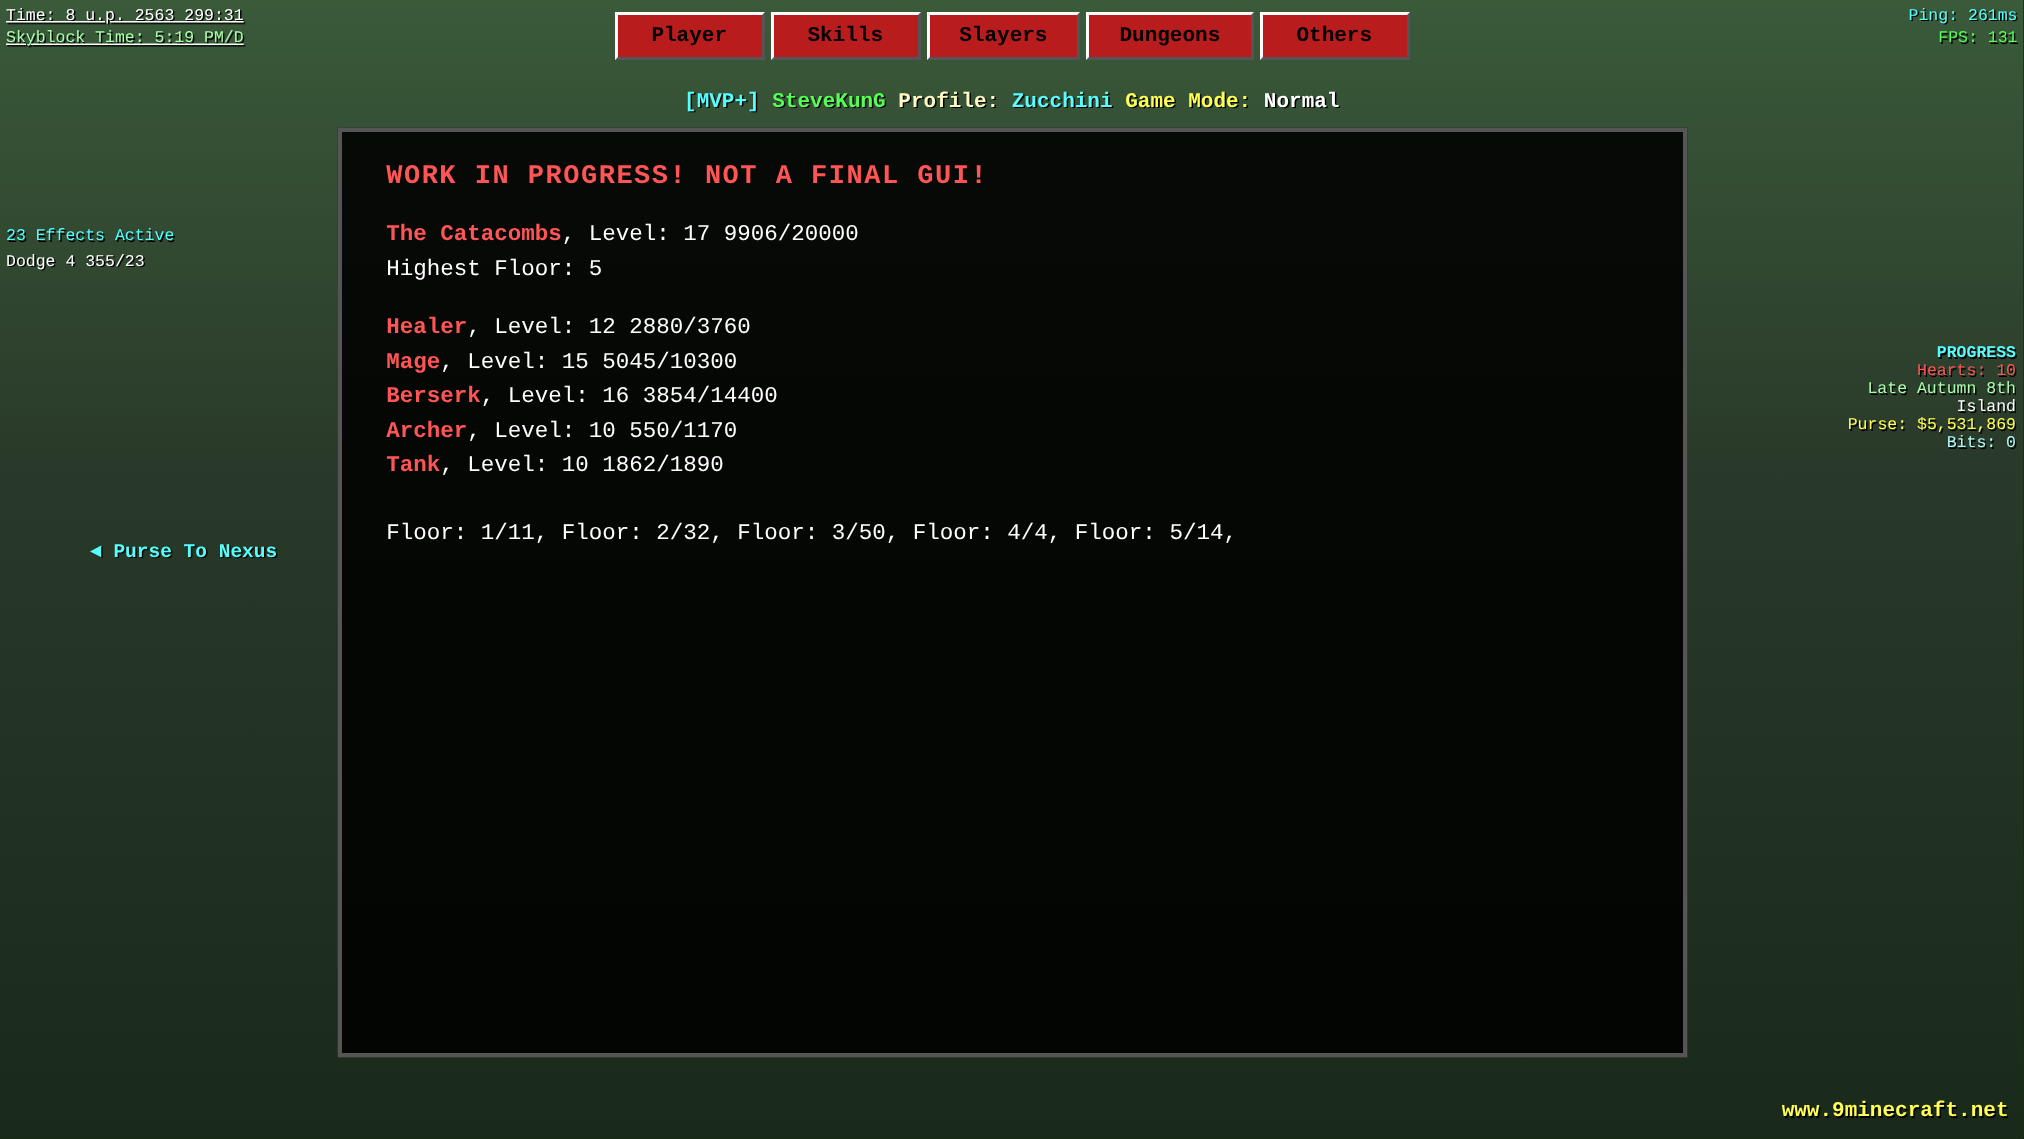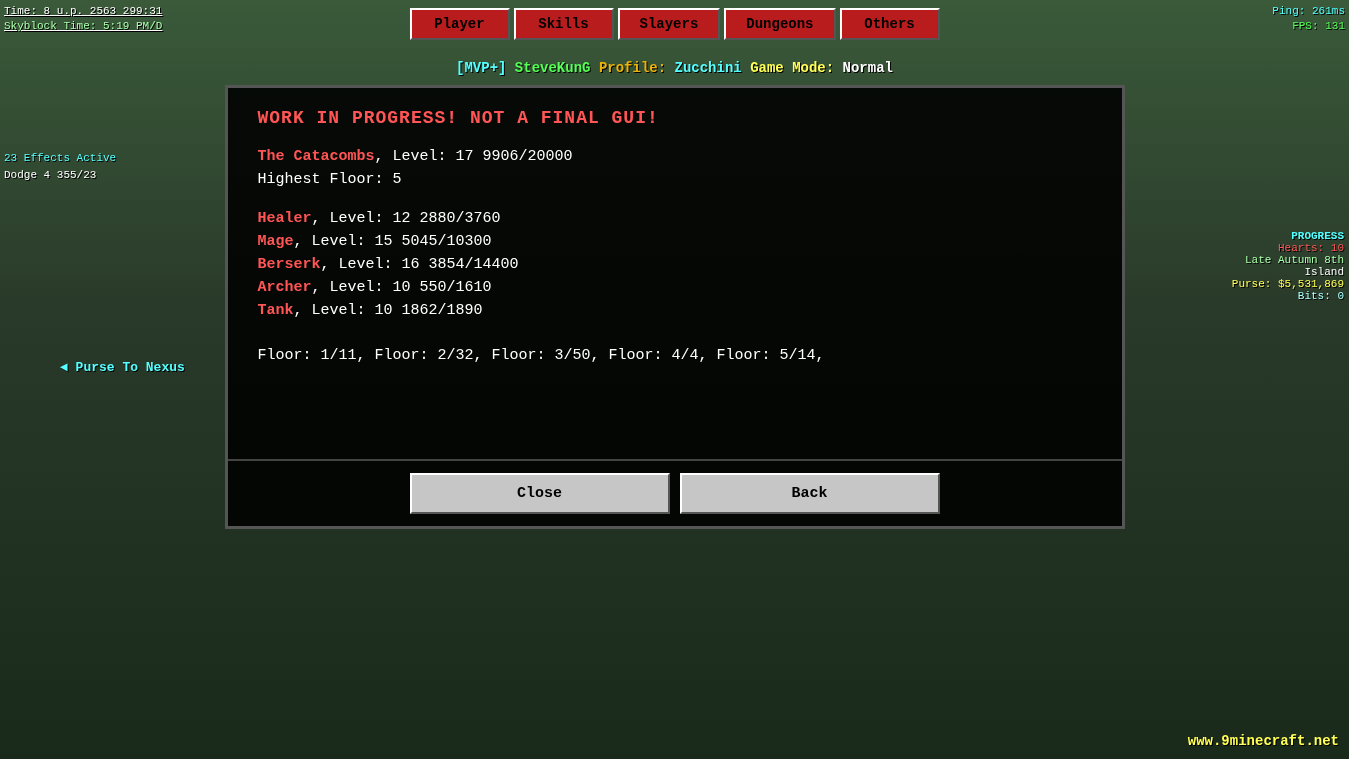--- a/index.html
+++ b/index.html
@@ -105,26 +105,26 @@
       white-space: nowrap;
     }
 
     
     .dialog {
       position: absolute;
       top: 85px;
       left: 50%;
       transform: translateX(-50%);
       width: 900px;
-      height: 444px;
+      height: 620px;
       background: rgba(0, 0, 0, 0.88);
       border: 3px solid #555555;
       z-index: 15;
       display: flex;
-      flex-direction: column;
+      flex-direction: row;
     }
 
     .dialog-content {
       flex: 1;
       padding: 20px 30px;
       overflow: hidden;
     }
 
     .wip-title {
       color: #ff5555;
@@ -203,21 +203,21 @@
       z-index: 5;
       text-align: right;
     }
 
     .ping-color { color: #55ffff; }
     .fps-color { color: #55ff55; }
     .time-color { color: #ffffff; }
     .skyblock-color { color: #aaffaa; }
     .mvp-color { color: #55ffff; }
     .username-color { color: #55ff55; }
-    .profile-label-color { color: #eab308; }
+    .profile-label-color { color: #fef9c3; }
     .profile-name-color { color: #55ffff; }
     .gamemode-label-color { color: #ffff55; }
     .gamemode-val-color { color: #ffffff; }
     .healer-color { color: #ff5555; }
     .mage-color { color: #ff5555; }
     .berserk-color { color: #ff5555; }
     .archer-color { color: #ff5555; }
     .tank-color { color: #ff5555; }
 
     .hud-tele {
@@ -296,36 +296,32 @@
     <div class="class-line">
       <span class="healer-color class-name">Healer</span><span class="text-white">, Level: 12 2880/3760</span>
     </div>
     <div class="class-line">
       <span class="mage-color class-name">Mage</span><span class="text-white">, Level: 15 5045/10300</span>
     </div>
     <div class="class-line">
       <span class="berserk-color class-name">Berserk</span><span class="text-white">, Level: 16 3854/14400</span>
     </div>
     <div class="class-line">
-      <span class="archer-color class-name">Archer</span><span class="text-white">, Level: 10 550/1610</span>
+      <span class="archer-color class-name">Archer</span><span class="text-white">, Level: 10 550/1170</span>
     </div>
     <div class="class-line">
       <span class="tank-color class-name">Tank</span><span class="text-white">, Level: 10 1862/1890</span>
     </div>
 
     <div class="spacer"></div>
 
     <div class="floors-line">Floor: 1/11, Floor: 2/32, Floor: 3/50, Floor: 4/4, Floor: 5/14,</div>
 
   </div>
 
-  <div class="dialog-footer">
-    <button class="dialog-btn">Close</button>
-    <button class="dialog-btn">Back</button>
-  </div>
 </div>
 
 <div class="hud-skyblock-right">
   <div style="color:#55ffff;font-weight:bold;">PROGRESS</div>
   <div style="color:#ff5555;">Hearts: 10</div>
   <div style="color:#aaffaa;">Late Autumn 8th</div>
   <div style="color:#ffffff;">Island</div>
   <div style="color:#ffff55;">Purse: $5,531,869</div>
   <div style="color:#aaffff;">Bits: 0</div>
 </div>

